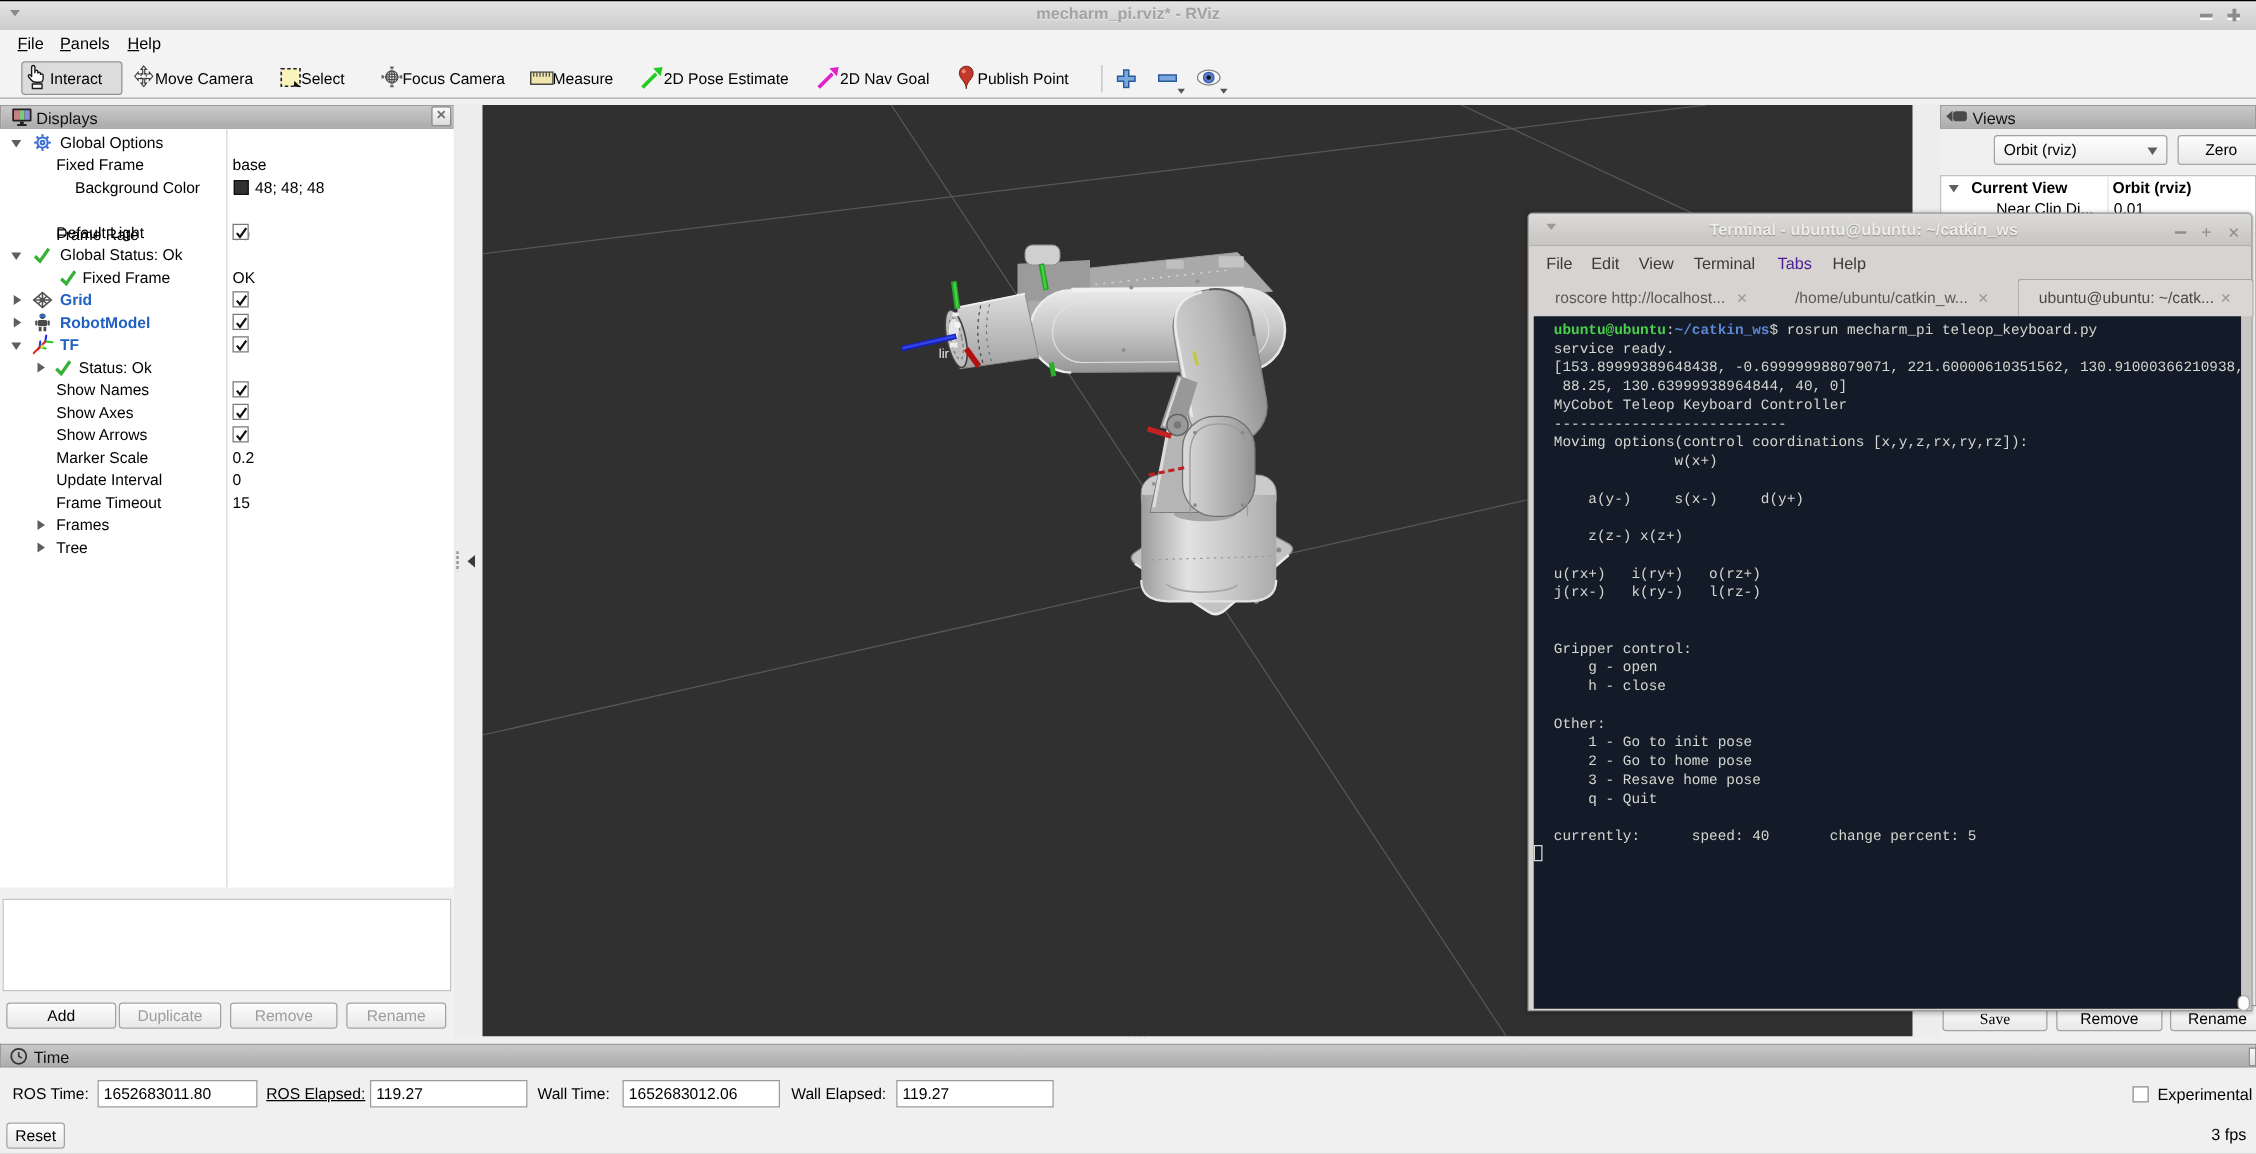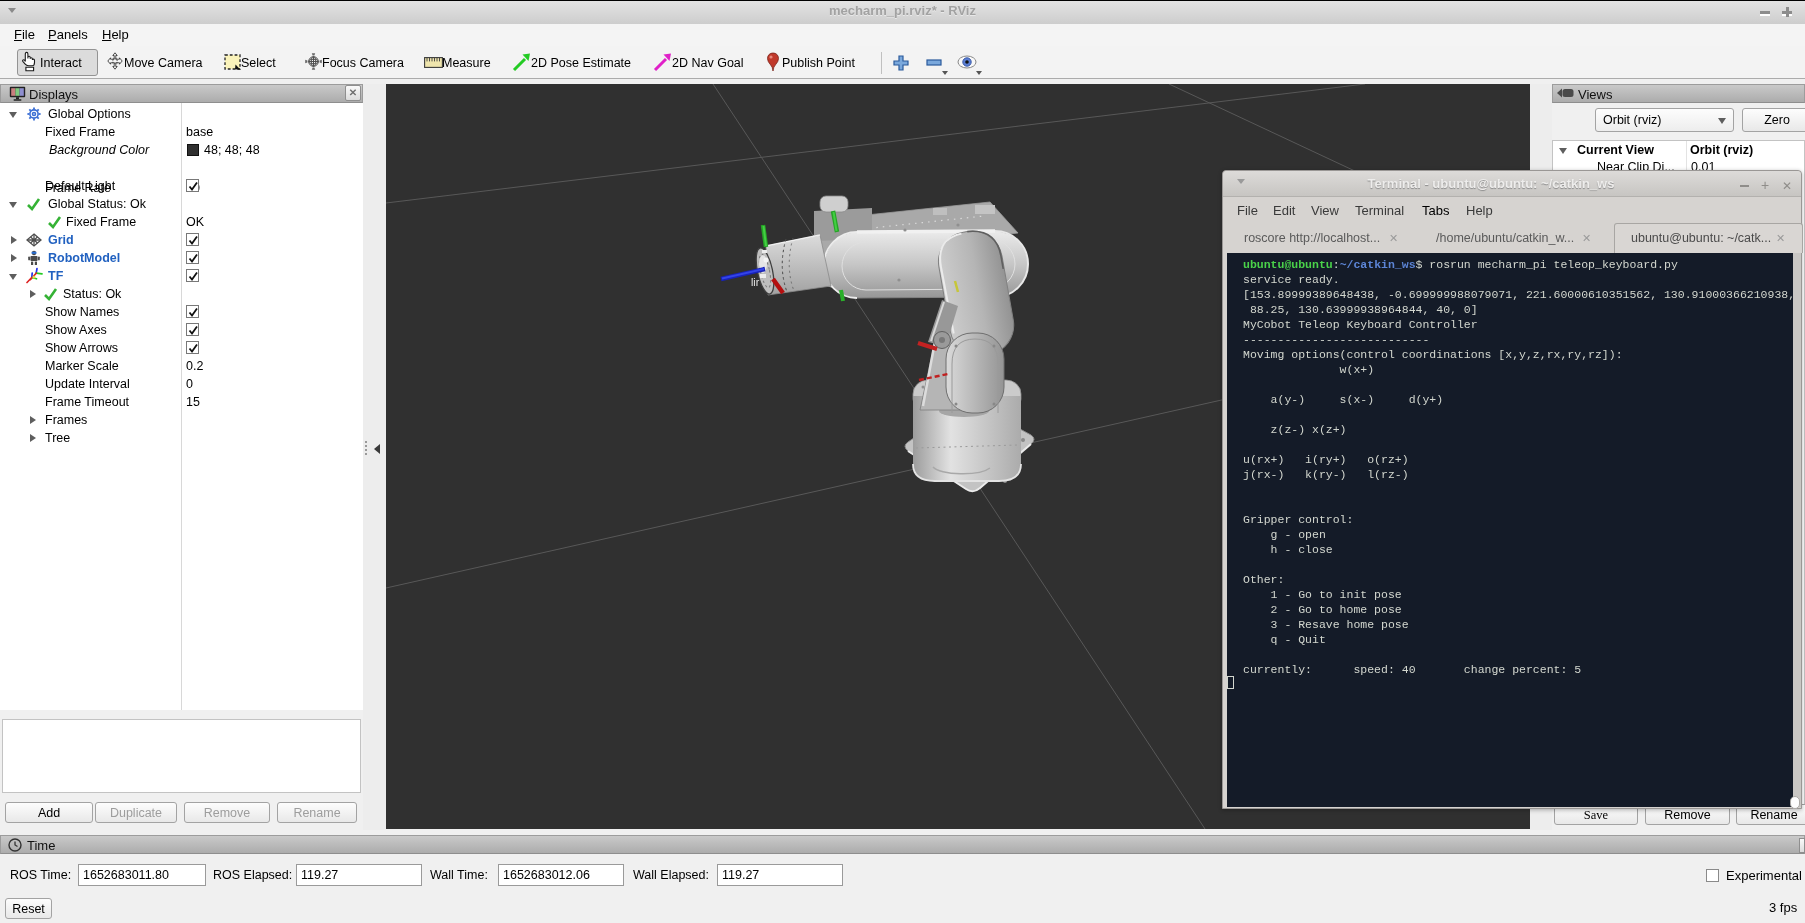--- a/index.html
+++ b/index.html
@@ -180,21 +180,21 @@
           </g>
         </g>
       </svg>
       <span class="tlabel" style="left:48px;">Global Options</span>
     </div>
 <div class="trow" style="top:123px;">
       <span class="tlabel" style="left:45px;">Fixed Frame</span>
       <span class="tval">base</span>
     </div>
 <div class="trow" style="top:141px;">
-      <span class="tlabel" style="left:49px;font-style:italic;">Background Color</span>
+      <span class="tlabel" style="left:60px;">Background Color</span>
       <span class="abs" style="left:187px;top:3px;width:12px;height:12px;background:#303030;border:1px solid #111;"></span>
       <span class="tval" style="left:204px;">48; 48; 48</span>
     </div>
 <div class="trow" style="top:159px;margin-top:20px;">
       <span class="tlabel" style="left:45px;">Frame Rate</span>
       <span class="tval">30</span>
     </div>
 <div class="trow" style="top:177px;">
       <span class="tlabel" style="left:45px;">Default Light</span>
       <span class="cb">
@@ -482,21 +482,21 @@
   <div class="abs" style="left:14px;top:8px;width:0;height:0;border-top:5px solid #9a9a9a;border-left:4px solid transparent;border-right:4px solid transparent;"></div>
   <div class="abs" style="left:0;top:5px;width:536px;text-align:center;font-weight:bold;font-size:13px;color:#eeedec;text-shadow:0 1px 1px #8a8a8a;">Terminal - ubuntu@ubuntu: ~/catkin_ws</div>
   <div class="abs" style="left:517px;top:14px;width:9px;height:2px;background:#8f8d8a;"></div>
   <div class="abs" style="left:538px;top:6px;font-size:14px;color:#8f8d8a;">+</div>
   <div class="abs" style="left:559px;top:8px;font-size:12px;color:#8f8d8a;">✕</div>
   <div class="abs" id="termmenu">
     <span class="abs" style="left:14px;top:6px;font-size:13px;color:#3a3a3a;">File</span>
     <span class="abs" style="left:50px;top:6px;font-size:13px;color:#3a3a3a;">Edit</span>
     <span class="abs" style="left:88px;top:6px;font-size:13px;color:#3a3a3a;">View</span>
     <span class="abs" style="left:132px;top:6px;font-size:13px;color:#3a3a3a;">Terminal</span>
-    <span class="abs" style="left:199px;top:6px;font-size:13px;color:#000000;">Tabs</span>
+    <span class="abs" style="left:199px;top:6px;font-size:13px;color:#4c1d95;">Tabs</span>
     <span class="abs" style="left:243px;top:6px;font-size:13px;color:#3a3a3a;">Help</span>
   </div>
   <div class="abs" id="termtabs">
     <span class="abs" style="left:21px;top:8px;font-size:12.5px;color:#5a5a5a;">roscore http://localhost...</span>
     <span class="abs" style="left:166px;top:9px;color:#9a9a9a;font-size:11px;">✕</span>
     <span class="abs" style="left:213px;top:8px;font-size:12.5px;color:#5a5a5a;">/home/ubuntu/catkin_w...</span>
     <span class="abs" style="left:359px;top:9px;color:#9a9a9a;font-size:11px;">✕</span>
     <div class="abs" style="left:391px;top:0px;width:189px;height:30px;background:#d9d6d3;border:1px solid #a8a6a3;border-bottom:none;border-radius:3px 3px 0 0;"></div>
     <span class="abs" style="left:408px;top:8px;font-size:12.5px;color:#4a4a4a;">ubuntu@ubuntu: ~/catk...</span>
     <span class="abs" style="left:553px;top:9px;color:#9a9a9a;font-size:11px;">✕</span>
@@ -534,21 +534,21 @@
   </div>
   <div class="abs" id="termscroll"></div>
   <div class="abs" style="left:567px;top:625px;width:10px;height:13px;background:#fdfdfd;border:1px solid #aaa8a5;border-radius:5px;"></div>
 </div>
 
 <div class="abs" id="timepanel"></div>
 <div class="abs phead" style="left:0;top:835px;width:1805px;height:19px;"></div>
 <div class="abs ptitle" style="left:27px;top:838px;">Time</div>
 <div class="abs" style="left:10px;top:868px;font-size:12.5px;">ROS Time:</div>
 <input class="f" style="left: 78px; top: 864px; width: 128px;" value="1652683011.80">
-<div class="abs" style="left:213px;top:868px;font-size:12.5px;">ROS Elapsed:</div>
+<div class="abs" style="left:213px;top:868px;font-size:12.5px;text-decoration:underline;">ROS Elapsed:</div>
 <input class="f" style="left: 296px; top: 864px; width: 126px;" value="119.27">
 <div class="abs" style="left:430px;top:868px;font-size:12.5px;">Wall Time:</div>
 <input class="f" style="left: 498px; top: 864px; width: 126px;" value="1652683012.06">
 <div class="abs" style="left:633px;top:868px;font-size:12.5px;">Wall Elapsed:</div>
 <input class="f" style="left: 717px; top: 864px; width: 126px;" value="119.27">
 <div class="abs" style="left:1706px;top:869px;width:13px;height:13px;background:#fff;border:1px solid #8a8a8a;"></div>
 <div class="abs" style="left:1726px;top:868px;font-size:13px;text-align:right;">Experimental</div>
 <div class="btn" style="left:5px;top:898px;width:47px;">Reset</div>
 <div class="abs" style="left:1769px;top:900px;font-size:13px;">3 fps</div>
 <div class="abs" style="left:1799px;top:838px;width:6px;height:15px;background:linear-gradient(#fafafa,#dcdcdc);border:1px solid #8f8f8f;"></div>

